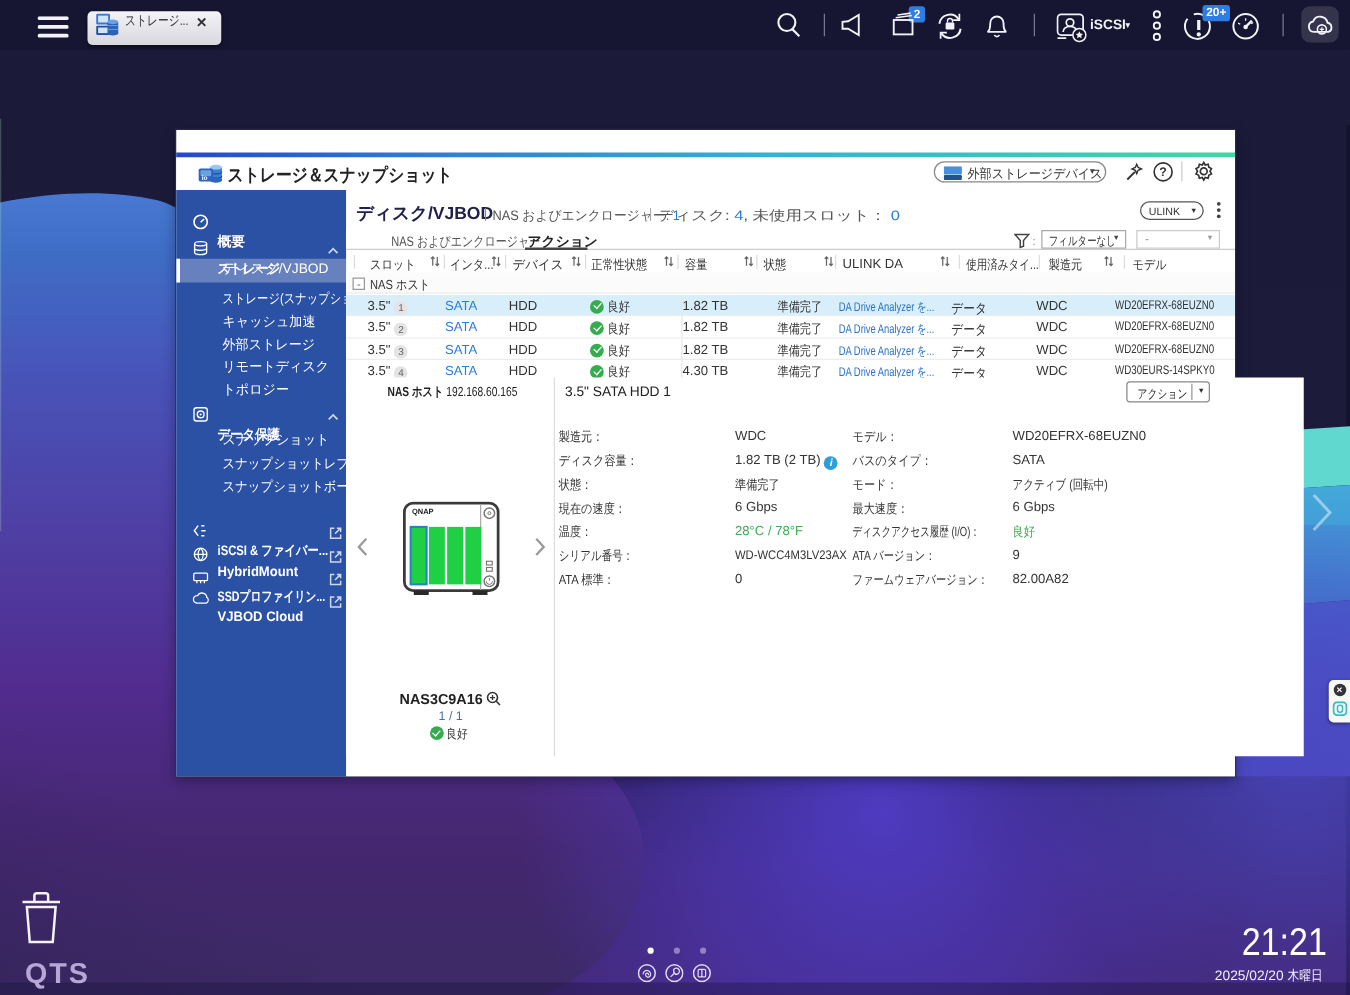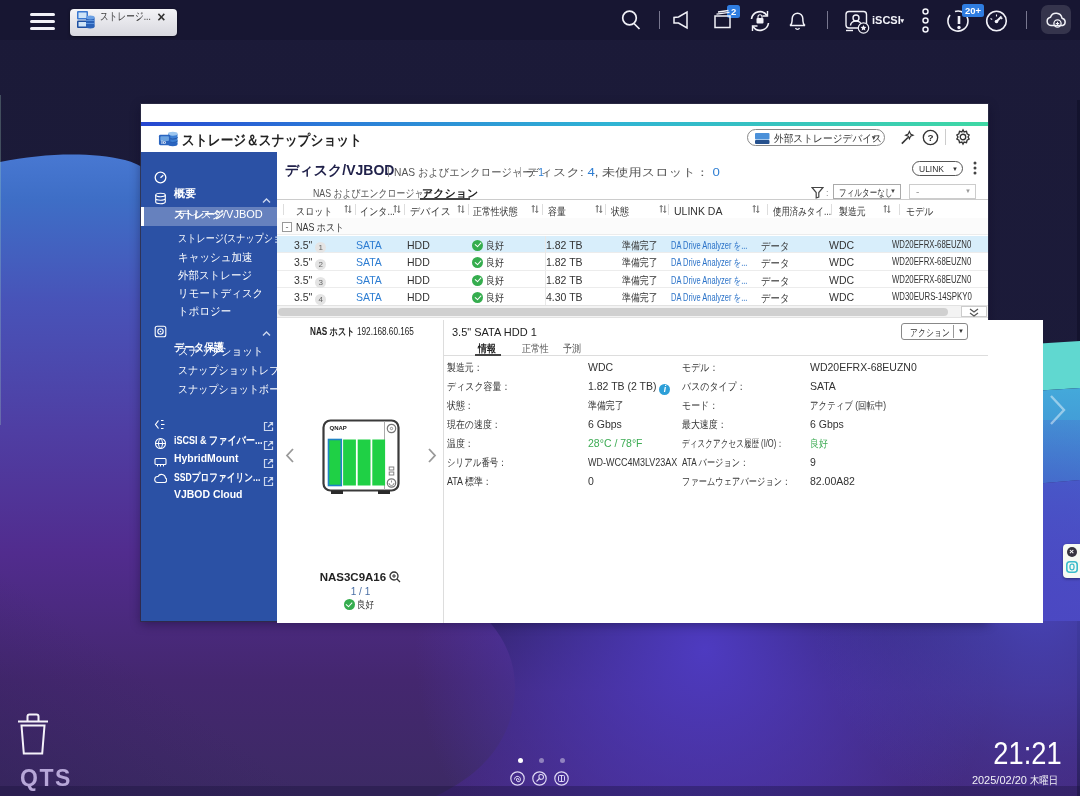--- a/index.html
+++ b/index.html
@@ -36,21 +36,21 @@
 .csep{position:absolute;top:4px;width:1px;height:11px;background:#ddd;}
 #grouprow{position:absolute;left:0;top:66px;width:711px;height:17px;background:#fbfbfb;border-bottom:1px solid #ececec;}
 .trow{position:absolute;left:0;width:711px;height:17.5px;border-bottom:1px solid #ececec;background:#fff;}
 .td{position:absolute;top:3px;white-space:nowrap;font-size:10.5px;}
 .circled{display:inline-block;width:11px;height:11px;border-radius:50%;background:#e4e4e4;color:#666;font-size:8px;text-align:center;line-height:11px;vertical-align:-1px;}
 .gk{position:relative;display:inline-block;width:11px;height:11px;border-radius:50%;background:#35ad4e;vertical-align:-2px;}
 .gk:after{content:"";position:absolute;left:2.7px;top:2.6px;width:4.6px;height:2.6px;border-left:1.6px solid #fff;border-bottom:1.6px solid #fff;transform:rotate(-48deg);}
 .link{color:#2a72c8;text-decoration:underline;}
 #hscroll{position:absolute;left:0;top:153px;width:711px;height:13px;background:#f3f3f3;border-top:1px solid #e2e2e2;border-bottom:1px solid #e2e2e2;}
 #hthumb{position:absolute;left:1px;top:2px;width:670px;height:8px;background:#d0d0d0;border-radius:4px;}
-#dpanel{position:absolute;left:0;top:168px;width:766px;height:303px;background:#fff;}
+#dpanel{position:absolute;left:0;top:150px;width:766px;height:303px;background:#fff;}
 #dleft{position:absolute;left:0;top:0;width:167px;height:303px;border-right:1px solid #ddd;}
 #dright{position:absolute;left:167px;top:0;width:544px;height:303px;}
 #actbtn{position:absolute;left:457px;top:3px;width:67px;height:17px;border:1px solid #888;border-radius:3px;font-size:10px;color:#333;}
 #dtabs{position:absolute;left:167px;top:21px;width:544px;height:15px;border-bottom:1px solid #ddd;}
 .dtab{position:absolute;top:1px;font-size:10.5px;color:#555;}
 .drow{position:absolute;font-size:10.5px;color:#333;white-space:nowrap;}
 .green{color:#3cab53;}
 #clock{position:absolute;right:18px;top:736px;color:#fff;font-size:31px;transform:scaleX(.88);transform-origin:100% 50%;}
 #date{position:absolute;right:17px;top:773px;color:#f0f0f5;font-size:11px;}
 #qts{position:absolute;left:20px;top:765px;color:#b7a7d8;font-size:23px;font-weight:bold;letter-spacing:1.5px;}
@@ -539,26 +539,20 @@
               <div class="drow" style="left:3px;top:136px"><span class="sx" style="transform:scaleX(0.8)">シリアル番号：</span></div>
               <div class="drow" style="left:144px;top:136px"><span class="sx" style="font-size:10px;transform:scaleX(.9)">WD-WCC4M3LV23AX</span></div>
               <div class="drow" style="left:238px;top:136px"><span class="sx" style="transform:scaleX(0.78)">ATA バージョン：</span></div>
               <div class="drow" style="left:366px;top:136px">9</div>
               <div class="drow" style="left:3px;top:155px"><span class="sx" style="transform:scaleX(0.85)">ATA 標準：</span></div>
               <div class="drow" style="left:144px;top:155px">0</div>
               <div class="drow" style="left:238px;top:155px"><span class="sx" style="transform:scaleX(0.78)">ファームウェアバージョン：</span></div>
               <div class="drow" style="left:366px;top:155px">82.00A82</div>
             </div>
       </div>
-      <div id="dtabs">
-        <div class="dtab" style="left:34px;color:#222;font-weight:bold"><span class="sx" style="transform:scaleX(.85)">情報</span></div>
-        <div class="abs" style="left:31px;top:13px;width:26px;height:2px;background:#444"></div>
-        <div class="dtab" style="left:78px"><span class="sx" style="transform:scaleX(.85)">正常性</span></div>
-        <div class="dtab" style="left:119px"><span class="sx" style="transform:scaleX(.85)">予測</span></div>
-      </div>
     </div>
   </div>
 </div>
 <svg class="abs" style="left:17px;top:711px" width="32" height="46" viewBox="0 0 32 46">
       <g stroke="#f5f2fa" stroke-width="2" fill="none">
         <path d="M1,10.5 h30"></path>
         <path d="M10.5,10 v-4.5 a2,2 0 0 1 2,-2 h7 a2,2 0 0 1 2,2 v4.5"></path>
         <path d="M4.5,14.5 l2.3,28 h18.4 l2.3,-28 Z"></path>
       </g>
     </svg>

